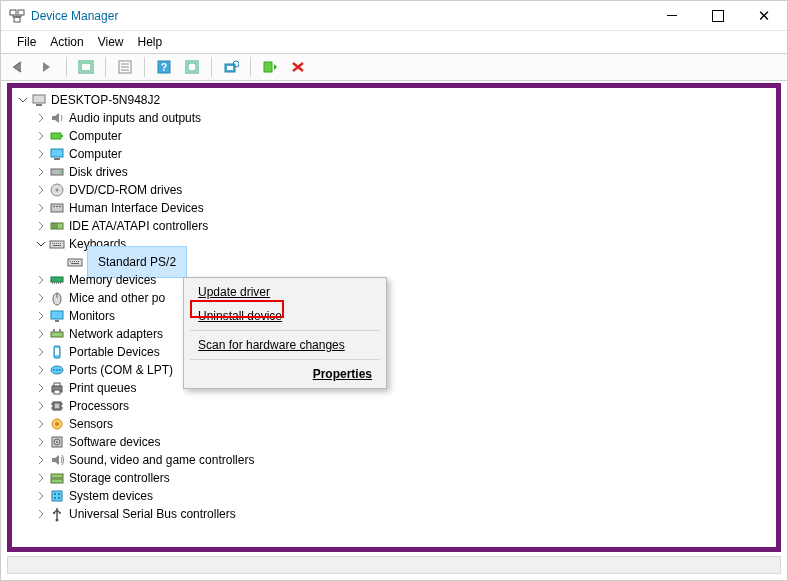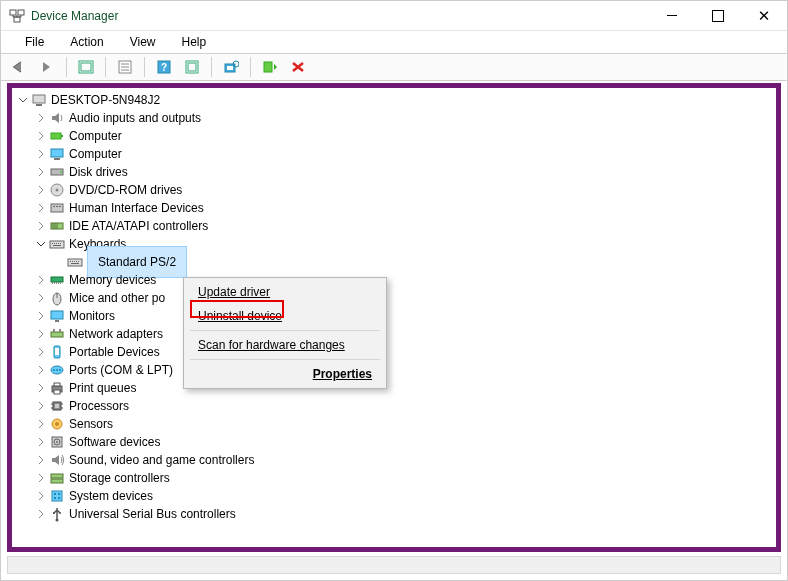--- a/index.html
+++ b/index.html
@@ -20,35 +20,35 @@
     align-items: center;
     height: 30px;
     padding: 0 0 0 8px;
     background: #fff;
     border-bottom: 1px solid #e5e5e5;
   }
   .titlebar .app-icon {
     width: 16px; height: 16px; margin-right: 6px;
     display: inline-flex; align-items: center; justify-content: center;
   }
-  .titlebar .title { flex: 1; color: #14532d; }
+  .titlebar .title { flex: 1; color: #0369a1; }
   .win-controls { display: flex; }
   .win-btn {
     width: 46px; height: 30px;
     display: flex; align-items: center; justify-content: center;
     font-size: 13px; color: #000;
   }
   .win-btn.min::before { content: ""; display:block; width:10px; height:1px; background:#000; }
   .win-btn.max::before { content: ""; display:block; width:10px; height:10px; border:1px solid #000; }
   .win-btn.close { font-size: 15px; }
   
   .menubar {
-    display: flex; gap: 26px;
+    display: flex; gap: 14px;
     height: 22px; align-items: center;
-    padding: 0 24px;
+    padding: 0 16px;
     background: #fff;
   }
   .menu-item { color: #000; }
   
   .toolbar {
     display: flex; align-items: center;
     height: 28px;
     padding: 0 6px;
     border-top: 1px solid #d0d0d0;
     border-bottom: 1px solid #d0d0d0;

